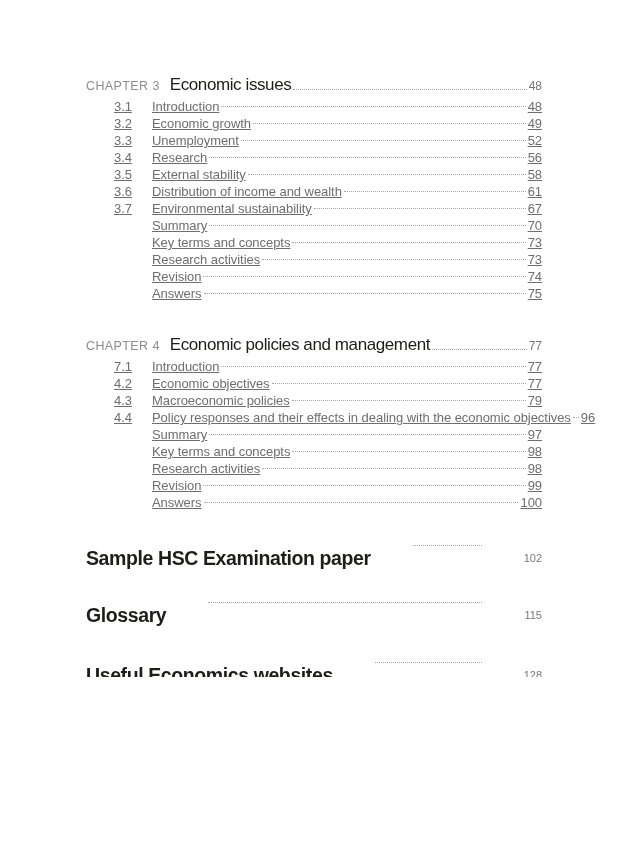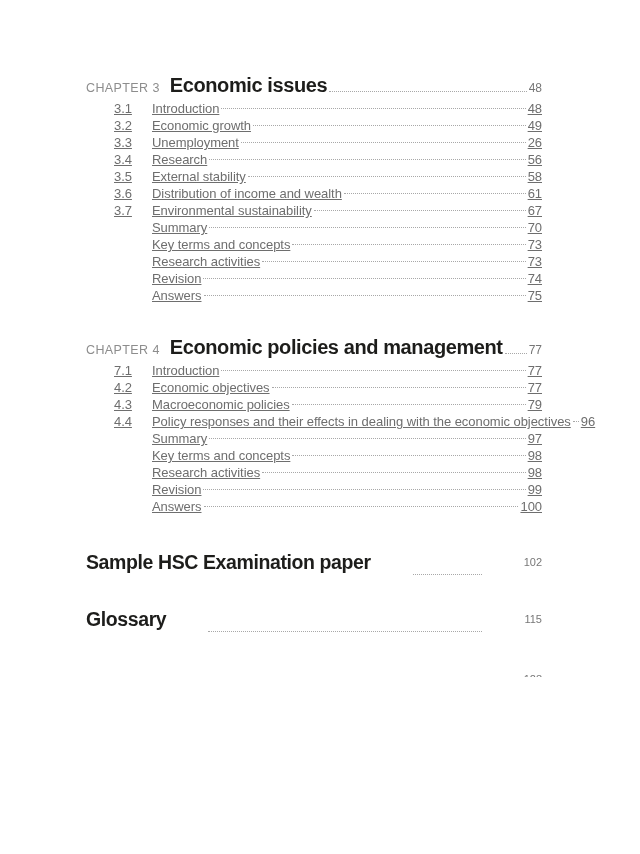--- a/index.html
+++ b/index.html
@@ -28,22 +28,22 @@
     align-items: baseline;
     line-height: 24px;
     white-space: nowrap;
   }
   .chlabel {
     font-size: 12.5px;
     color: #8d8d8d;
     letter-spacing: 0.4px;
   }
   .chtitle {
-    font-size: 20px;
-    font-weight: bold;
+    font-size: 17px;
+    font-weight: normal;
     color: #1d1d1b;
     letter-spacing: -0.4px;
     margin-left: 10px;
     text-align: right;
   }
   .chpage {
     font-size: 12px;
     color: #767676;
   }
   
@@ -69,21 +69,21 @@
   .num {
     flex: 0 0 38px;
     width: 38px;
   }
   .lbl { white-space: nowrap; }
   .pg { color: #6e6e6e; }
   .ch4 { margin-top: 31px; }
   
   .bigrow {
     display: flex;
-    align-items: flex-end;
+    align-items: flex-start;
     line-height: 26px;
     white-space: nowrap;
     gap: 40px;
   }
   .big-sample  { margin-top: 34px; }
   .big-glossary{ margin-top: 31px; }
   .big-useful  { margin-top: 34px; }
   .bigtitle {
     font-size: 19.5px;
     font-weight: bold;
@@ -160,21 +160,21 @@
         <div class="row">
             <span class="num">3.2</span>
             <span class="lbl">Economic growth</span>
             <span class="leader"></span>
             <span class="pg">49</span>
           </div>
         <div class="row">
             <span class="num">3.3</span>
             <span class="lbl">Unemployment</span>
             <span class="leader"></span>
-            <span class="pg">26</span>
+            <span class="pg">52</span>
           </div>
         <div class="row">
             <span class="num">3.4</span>
             <span class="lbl">Research</span>
             <span class="leader"></span>
             <span class="pg">56</span>
           </div>
         <div class="row">
             <span class="num">3.5</span>
             <span class="lbl">External stability</span>
@@ -297,20 +297,21 @@
       <span class="bigpg">102</span>
     </div>
 
     <div class="bigrow big-glossary">
       <span class="bigtitle">Glossary</span>
       <span class="leader"></span>
       <span class="bigpg">115</span>
     </div>
 
     <div class="bigrow big-useful">
+      <span class="bigtitle">Useful Economics websites</span>
       <span class="leader"></span>
       <span class="bigpg">128</span>
     </div>
 
   </div>
 
   <div class="footer">
     <div class="footer-line"></div>
     <div class="footer-row">
       <span class="folio">iv</span>

